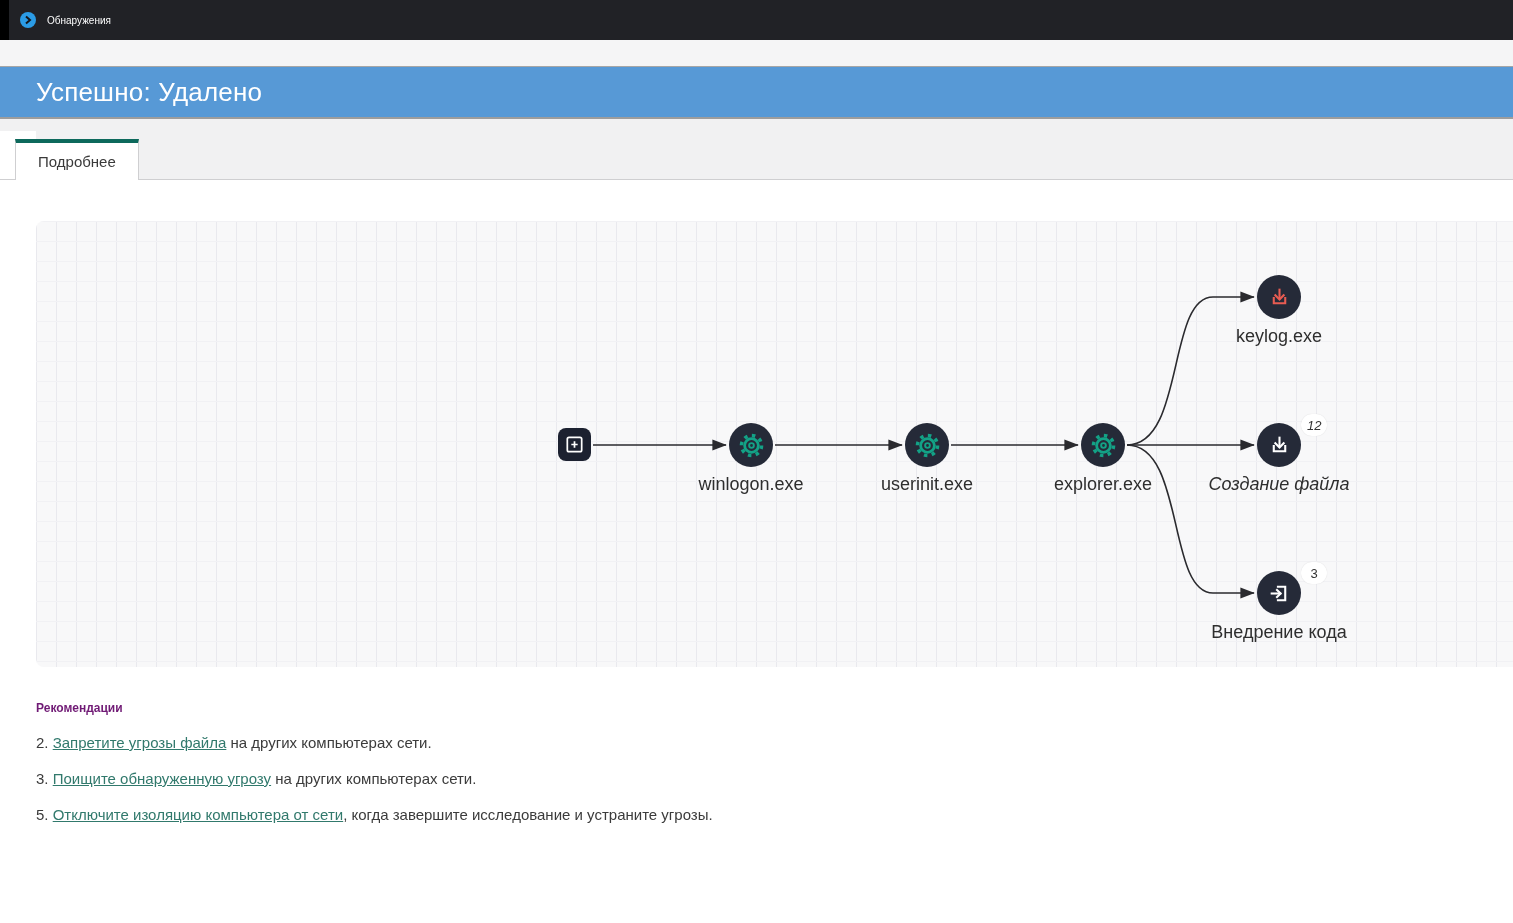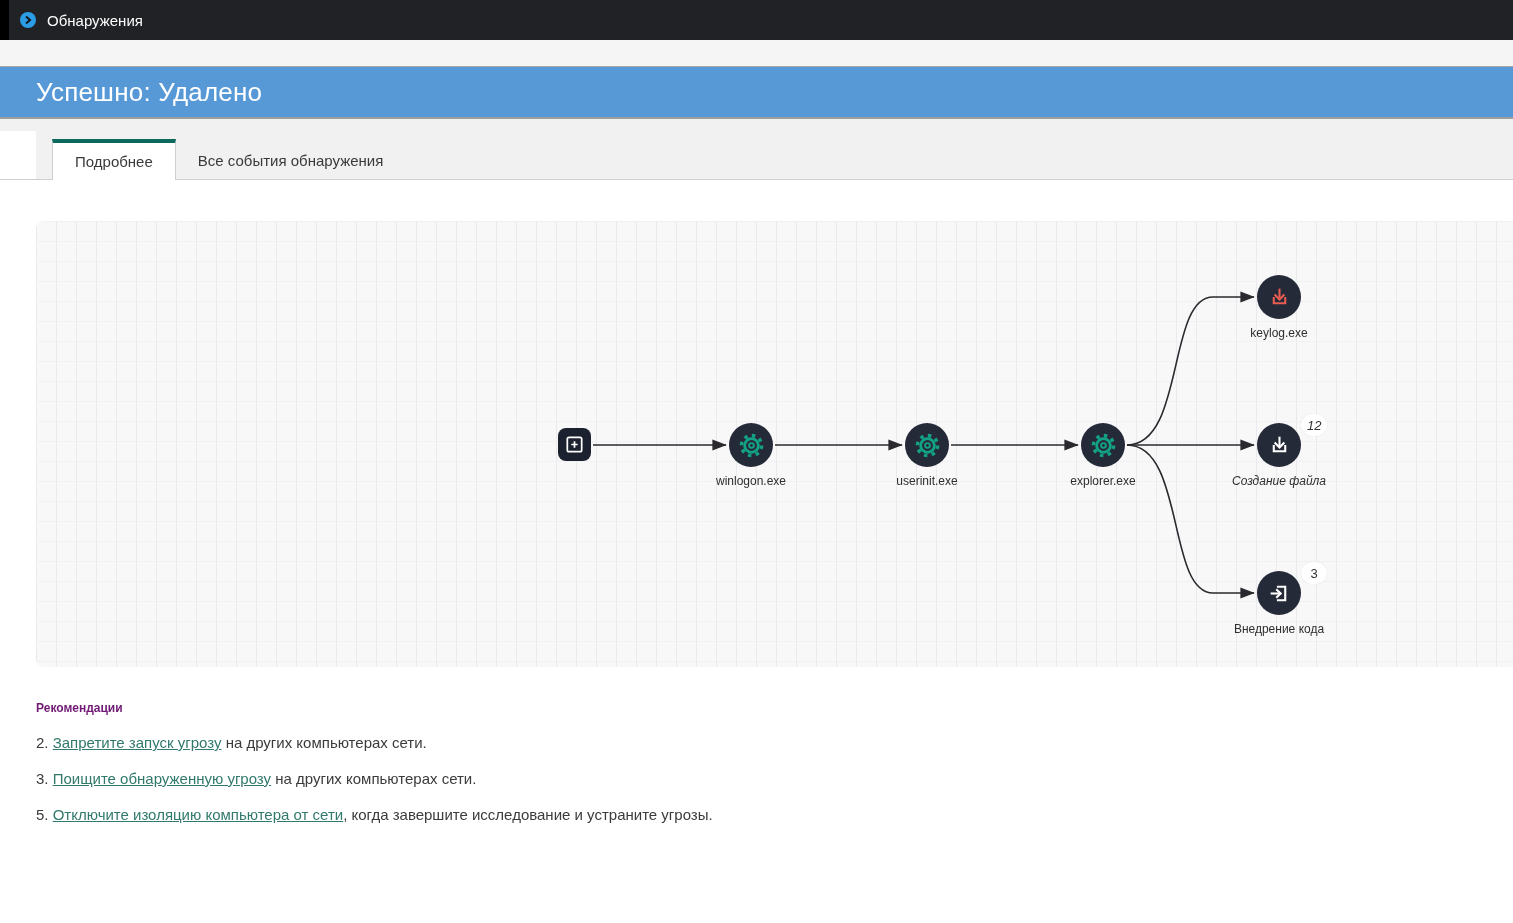--- a/index.html
+++ b/index.html
@@ -3,32 +3,32 @@
 <meta charset="utf-8">
 <style>
   * { margin:0; padding:0; box-sizing:border-box; }
   html,body { width:1513px; height:923px; background:#ffffff; overflow:hidden;
               font-family:"Liberation Sans", sans-serif; color:#3b3b3b; }
 
   
   .topbar { height:40px; background:#212226; display:flex; align-items:center; position:relative; }
   .topbar-edge { width:9px; height:40px; background:#000; }
   .topbar-icon { margin-left:10px; display:flex; align-items:center; }
-  .topbar-title { color:#fdfdfd; font-size:15px; margin-left:10px; }
+  .topbar-title { color:#fdfdfd; font-size:10px; margin-left:10px; }
 
   .gap-strip { height:27px; background:#f5f5f6; border-bottom:1px solid #a6a6a6; }
 
   
   .banner { height:52px; background:#5799d6; border-bottom:2px solid #9d9d9d;
             display:flex; align-items:center; }
   .banner-title { color:#ffffff; font-size:26px; font-weight:400; padding-left:36px; letter-spacing:.2px; }
 
   
   .tabstrip { height:61px; background:#f1f1f2; border-bottom:1px solid #cfcfd1;
-              display:flex; align-items:flex-end; padding-left:52px; position:relative; }
+              display:flex; align-items:flex-end; padding-left:15px; position:relative; }
   .tab-leftblock { position:absolute; left:0; bottom:0; width:36px; height:48px; background:#ffffff; }
   .tab { height:37px; padding:0 22px; display:flex; align-items:center; font-size:15px;
          color:#3a3a3a; cursor:pointer; white-space:nowrap; }
   .tab.active { background:#ffffff; border:1px solid #cfcfd1; border-bottom:none;
                 border-top:4px solid #0d695c; height:41px; margin-bottom:-1px; z-index:2; }
 
   
   .graph-panel { position:relative; margin:41px 0 0 36px; width:1477px; height:446px;
      border-radius:8px 0 0 8px;
      background:
@@ -37,21 +37,21 @@
        #f8f8f9; }
   .edges-svg { position:absolute; left:0; top:0; }
   .edge { fill:none; stroke:#2a2a2e; stroke-width:1.6px; }
 
   .node { position:absolute; width:44px; height:44px; cursor:pointer; }
   .ncircle { width:44px; height:44px; border-radius:50%; background:#252a38;
              display:flex; align-items:center; justify-content:center; }
   .nsquare { width:33px; height:33px; margin:5px; border-radius:8px; background:#1c2130;
              display:flex; align-items:center; justify-content:center; }
   .nlabel { position:absolute; top:51px; left:50%; transform:translateX(-50%);
-            white-space:nowrap; font-size:12px; color:#2e2e2e; }
+            white-space:nowrap; font-size:18px; color:#2e2e2e; }
   .badge { position:absolute; left:44px; top:-9px; min-width:26px; height:22px; padding:0 6px;
            background:#ffffff; border-radius:11px; display:flex; align-items:center;
            justify-content:center; font-size:13px; color:#333; box-shadow:0 0 1px rgba(0,0,0,.15); }
 
   
   .recs { margin:34px 0 0 36px; }
   .recs-title { font-size:12px; font-weight:bold; color:#701a75; }
   .rec-item { margin-top:19px; font-size:15px; color:#3b3b3b; }
   .rec-link { color:#31796c; text-decoration:underline; cursor:pointer; }
 </style>
@@ -72,23 +72,20 @@
 <div class="gap-strip"></div>
 
 <div class="banner">
   <div class="banner-title">Успешно: Удалено</div>
 </div>
 
 <div class="tabstrip">
   <div class="tab-leftblock"></div>
   <div class="tab active">
     <span>Подробнее</span>
-  </div>
-  <div class="tab">
-    <span>Все события обнаружения</span>
   </div>
 </div>
 
 <div class="graph-panel">
   <svg class="edges-svg" width="1477" height="446">
     <defs>
       <marker id="arw" markerWidth="10" markerHeight="8" refX="8.5" refY="3.5" orient="auto">
         <path d="M0,0 L9,3.5 L0,7 Z" fill="#2a2a2e"></path>
       </marker>
     </defs>
@@ -169,17 +166,17 @@
         </div>
         <div class="badge">3</div>
         <div class="nlabel">Внедрение кода</div>
       </div>
     </div>
 </div>
 
 <div class="recs">
   <div class="recs-title">Рекомендации</div>
   <div>
-      <div class="rec-item"><span>2. </span><a href="#" class="rec-link">Запретите запуск угрозу</a><span> на других компьютерах сети.</span></div>
+      <div class="rec-item"><span>2. </span><a href="#" class="rec-link">Запретите угрозы файла</a><span> на других компьютерах сети.</span></div>
       <div class="rec-item"><span>3. </span><a href="#" class="rec-link">Поищите обнаруженную угрозу</a><span> на других компьютерах сети.</span></div>
       <div class="rec-item"><span>5. </span><a href="#" class="rec-link">Отключите изоляцию компьютера от сети</a><span>, когда завершите исследование и устраните угрозы.</span></div>
     </div>
 </div>
 
 </body></html>

